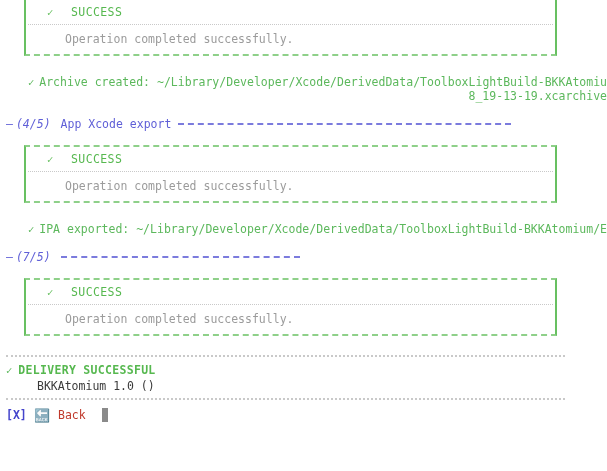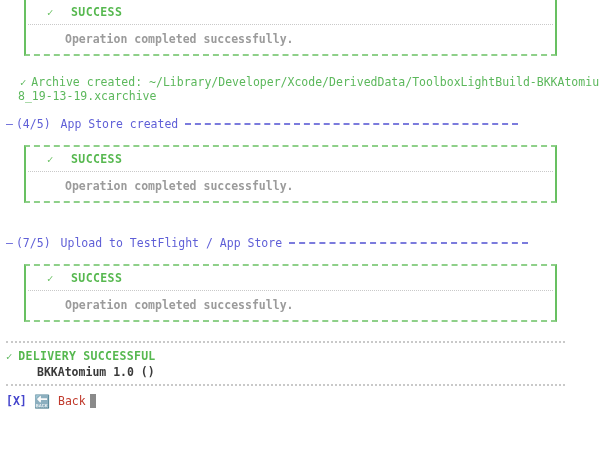--- a/index.html
+++ b/index.html
@@ -43,41 +43,41 @@
     white-space: nowrap;
   }
   .panel-check {
     color: #68c061;
     font-size: 10.5px;
     display: inline-block;
     width: 24px;
   }
   .panel-title {
     color: #56b84f;
-    font-weight: bold;
+    font-weight: normal;
     letter-spacing: 0.4px;
   }
   .panel-rule {
     height: 0;
     margin: 0 2px;
     border-top: 1px dotted #c9c9c9;
   }
   .panel-body {
     padding: 7px 12px 8px 39px;
     color: #9b9b9b;
     white-space: nowrap;
-    font-weight: bold;
   }
 
   
   .logline {
     white-space: nowrap;
     overflow: hidden;
     color: #5cb85c;
     padding-left: 20px;
+    text-align: right;
   }
   .logline .lcheck {
     color: #5cb85c;
     font-size: 10.5px;
     padding-right: 5px;
   }
   .logline.cont {
     padding-left: 18px;
   }
 
@@ -87,21 +87,21 @@
     overflow: hidden;
     color: #5f5fd7;
     padding-left: 6px;
     display: flex;
     align-items: center;
   }
   .step-dash {
     letter-spacing: -1px;
     padding-right: 4px;
   }
-  .step-counter { padding-right: 10px; }
+  .step-counter { padding-right: 10px; font-style: italic; }
   .step-label { padding-right: 7px; }
   .step-fill {
     flex: 0 0 auto;
     height: 0;
     border-top: 2px dashed #7b7bdd;
     margin-bottom: 1px;
   }
 
   
   .hr {
@@ -126,21 +126,21 @@
     letter-spacing: 0.3px;
   }
   .delivery-text {
     padding: 2px 0 0 18px;
     color: #9b9b9b;
     white-space: nowrap;
   }
   .delivery-app {
     padding: 2px 0 0 31px;
     color: #3a3a3a;
-    font-weight: bold;
+    font-weight: normal;
     white-space: nowrap;
   }
 
   
   .footer {
     padding: 8px 0 0 6px;
     display: flex;
     align-items: center;
     white-space: nowrap;
   }
@@ -150,21 +150,21 @@
     padding-right: 8px;
   }
   .foot-icon {
     font-family: "DejaVu Sans", sans-serif;
     font-size: 13px;
     padding-right: 7px;
     line-height: 1;
   }
   .foot-label {
     color: #c0392b;
-    padding-right: 4px;
+    padding-right: 16px;
   }
   .cursor {
     display: inline-block;
     width: 6px;
     height: 14px;
     background: #8a8a8a;
   }
   .gap-md { height: 14px; }
   .gap-lg { height: 19px; }
 </style>
@@ -186,43 +186,45 @@
   <div class="logline">
     <span class="lcheck">✓</span><span>Archive created: ~/Library/Developer/Xcode/DerivedData/ToolboxLightBuild-BKKAtomiu</span>
   </div>
   <div class="logline cont">8_19-13-19.xcarchive</div>
 
   <div class="gap-md"></div>
 
   <div class="step">
     <span class="step-dash">—</span>
     <span class="step-counter">(4/5)</span>
-    <span class="step-label">App Store created</span>
+    <span class="step-label">App Xcode export</span>
     <span class="step-fill" style="width:333px"></span>
   </div>
 
   <div class="gap-md"></div>
 
   <div class="panel">
     <div class="panel-head">
       <span class="panel-check">✓</span><span class="panel-title">SUCCESS</span>
     </div>
     <div class="panel-rule"></div>
     <div class="panel-body">Operation completed successfully.</div>
   </div>
 
   <div class="gap-lg"></div>
 
+  <div class="logline">
+    <span class="lcheck">✓</span><span>IPA exported: ~/Library/Developer/Xcode/DerivedData/ToolboxLightBuild-BKKAtomium/E</span>
+  </div>
 
   <div class="gap-md"></div>
 
   <div class="step">
     <span class="step-dash">—</span>
     <span class="step-counter">(7/5)</span>
-    <span class="step-label">Upload to TestFlight / App Store</span>
     <span class="step-fill" style="width:239px"></span>
   </div>
 
   <div class="gap-md"></div>
 
   <div class="panel">
     <div class="panel-head">
       <span class="panel-check">✓</span><span class="panel-title">SUCCESS</span>
     </div>
     <div class="panel-rule"></div>

